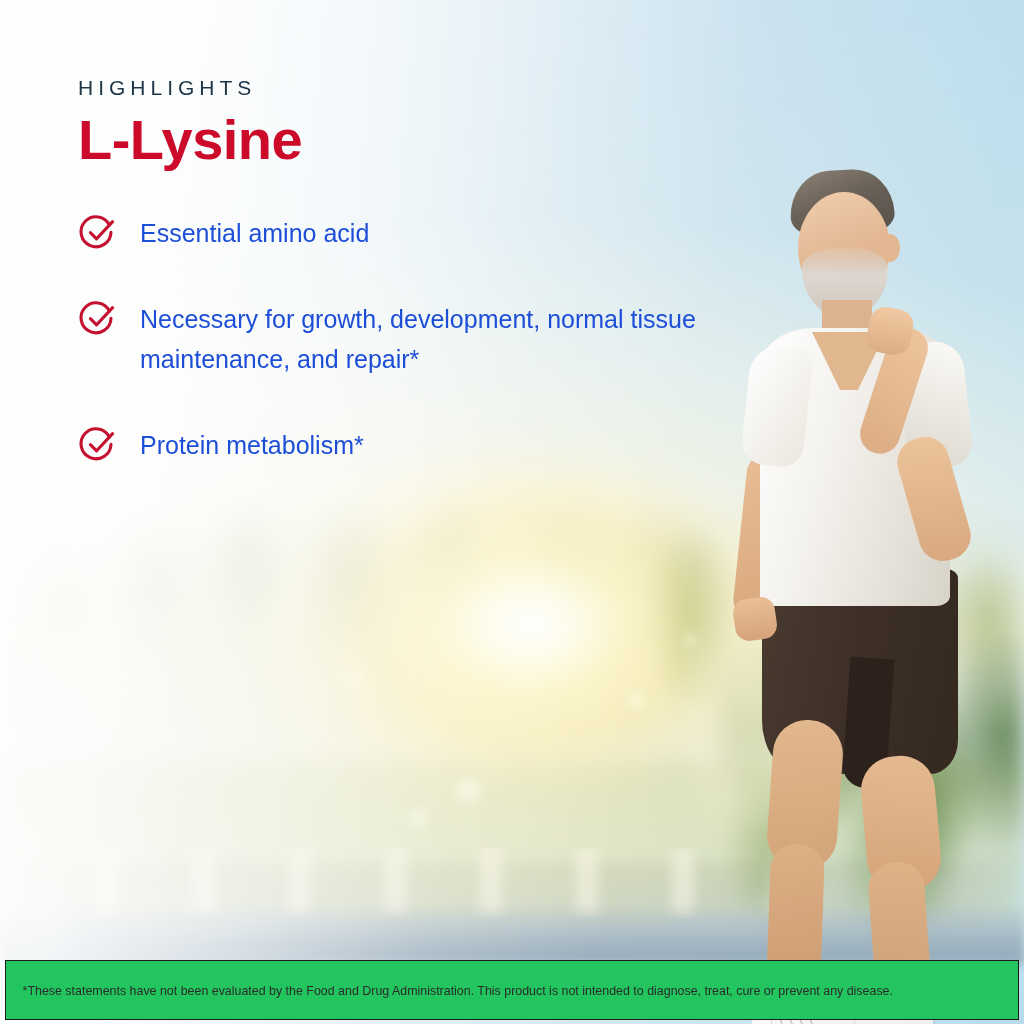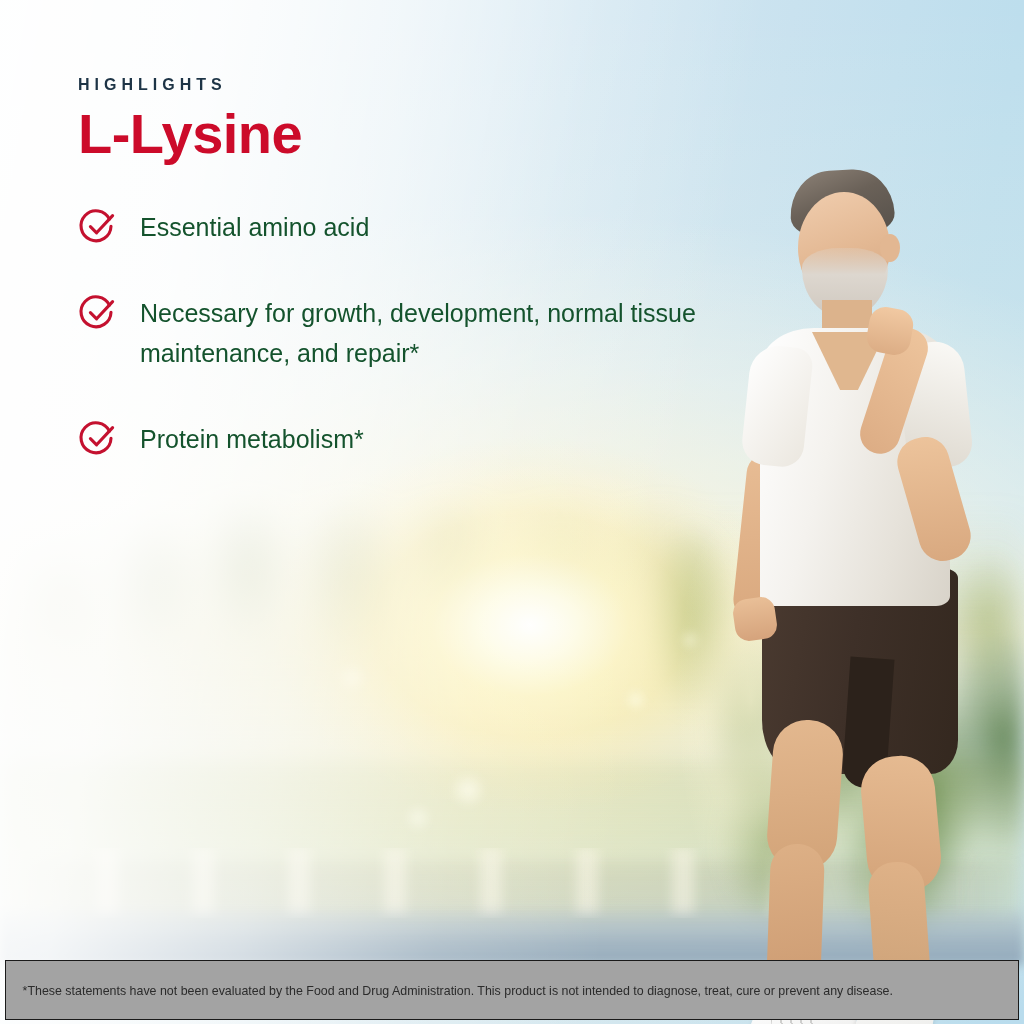--- a/index.html
+++ b/index.html
@@ -295,42 +295,42 @@
   
   .r-bloom {
     left: -30px; top: 330px; width: 150px; height: 420px;
     background: radial-gradient(closest-side, rgba(255,248,216,0.60) 0%, rgba(255,250,226,0) 100%);
   }
 
   
   .copy { position: absolute; left: 78px; top: 76px; width: 640px; }
 
   .eyebrow {
-    font-size: 16px; font-weight: bold; letter-spacing: 5.0px;
+    font-size: 21px; font-weight: normal; letter-spacing: 5.0px;
     color: #1d3446; margin: 0;
   }
   .title {
     font-size: 56px; font-weight: bold; color: #cc0b2a;
     margin: 12px 0 0 0; letter-spacing: -0.5px; line-height: 1;
   }
 
   .bullets { margin-top: 44px; }
   .bullet { display: flex; align-items: flex-start; margin-bottom: 44px; }
   .bullet:last-child { margin-bottom: 8px; }
   .check-icon { flex: 0 0 auto; width: 40px; height: 40px; margin-right: 22px; }
   .bullet-text {
-    font-size: 25px; color: #14532d; line-height: 1.62;
+    font-size: 25px; color: #1d4ed8; line-height: 1.62;
     padding-top: 1px; font-weight: normal;
   }
 
   
   .disclaimer-box {
     position: absolute; left: 5px; right: 5px; bottom: 4px;
     height: 58px;
-    background: #a3a3a3;
+    background: #22c55e;
     border: 1.5px solid #1a1a1a;
     display: flex; align-items: center;
   }
   .disclaimer-text {
     font-size: 13.5px; color: #2b2b2b;
     padding-left: 18px; padding-right: 18px;
     transform: scaleX(0.92); transform-origin: left center;
     white-space: nowrap;
     font-family: "Liberation Sans Narrow", "Liberation Sans", sans-serif;
   }

